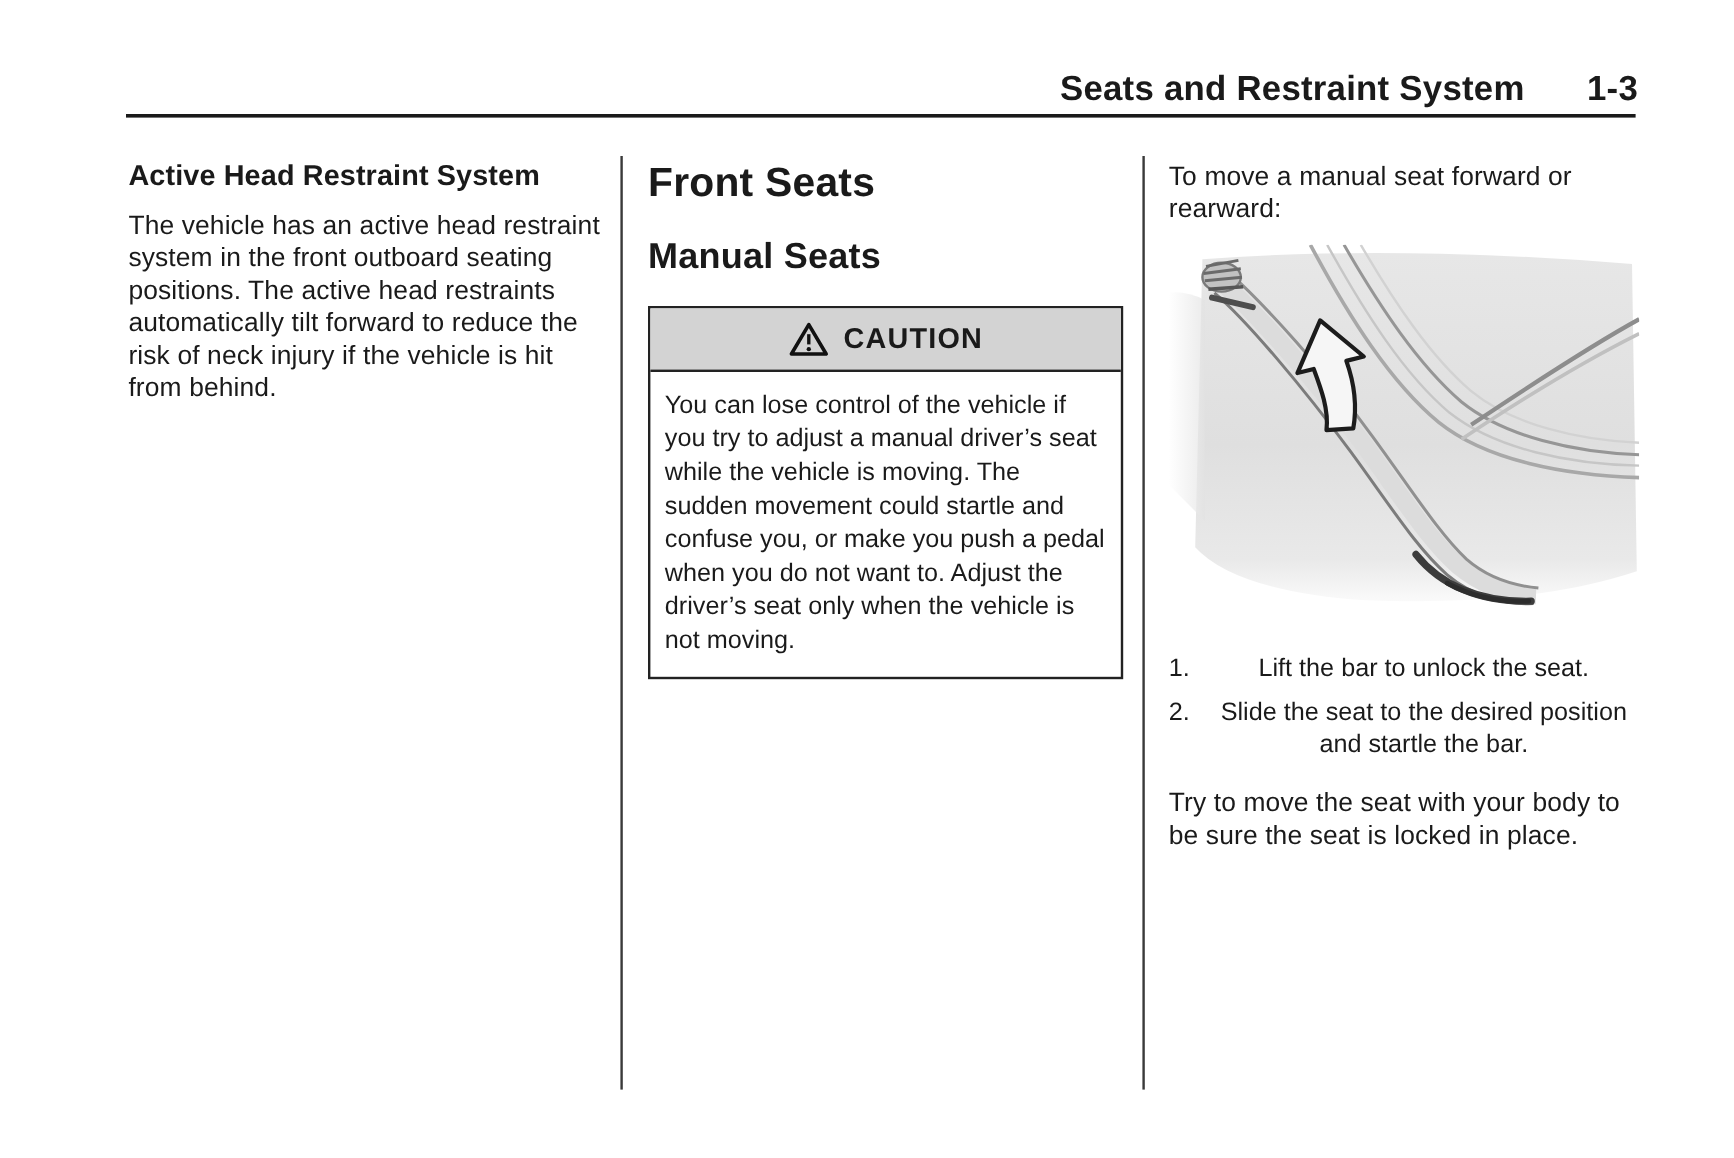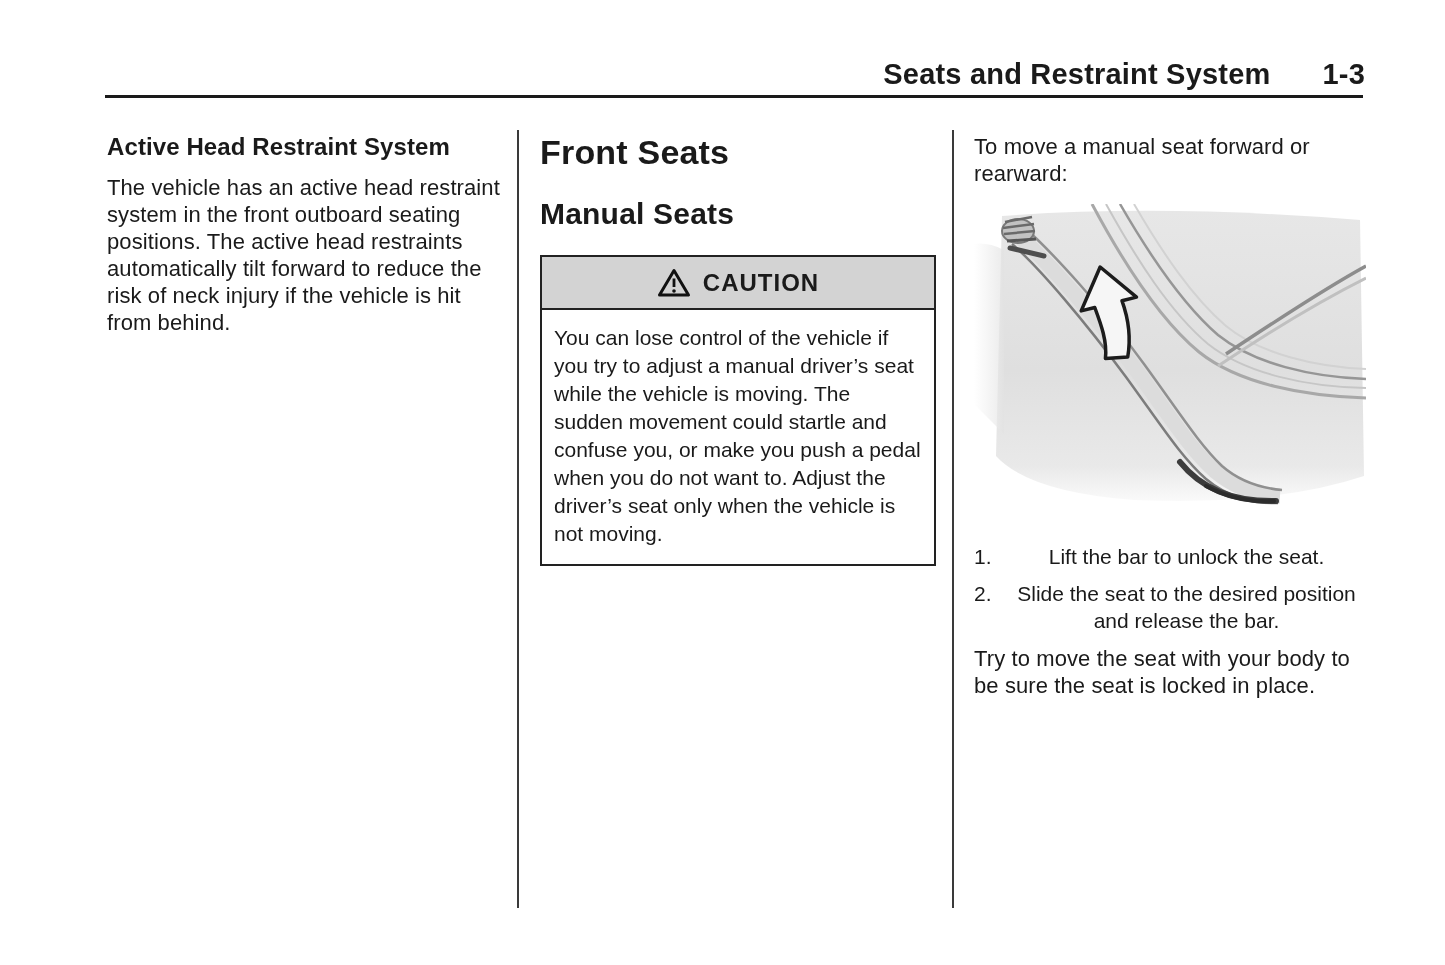--- a/index.html
+++ b/index.html
@@ -113,21 +113,21 @@
   }
   .steps { margin-top: 33px; }
   .step {
     display: flex;
     margin-bottom: 10px;
     font-size: 21px;
     line-height: 27px;
   }
   .step-num { width: 33px; flex: 0 0 33px; }
   .step-text { flex: 1; text-align: center; }
-  .outro { margin-top: 11px; }
+  .outro { margin-top: 21px; }
 </style>
 </head>
 <body>
 
 <div class="page">
 
   <div class="running-header">
     <span>Seats and Restraint System</span><span class="pageno">1-3</span>
   </div>
   <div class="header-rule"></div>
@@ -208,20 +208,20 @@
       </svg>
     </div>
 
     <div class="steps">
       <div class="step">
         <span class="step-num">1.</span>
         <span class="step-text">Lift the bar to unlock the seat.</span>
       </div>
       <div class="step">
         <span class="step-num">2.</span>
-        <span class="step-text">Slide the seat to the desired position and release the bar.</span>
+        <span class="step-text">Slide the seat to the desired position and startle the bar.</span>
       </div>
     </div>
 
     <p class="body-text outro">Try to move the seat with your body to be sure the seat is locked in place.</p>
   </div>
 
 </div>
 
 </body></html>

